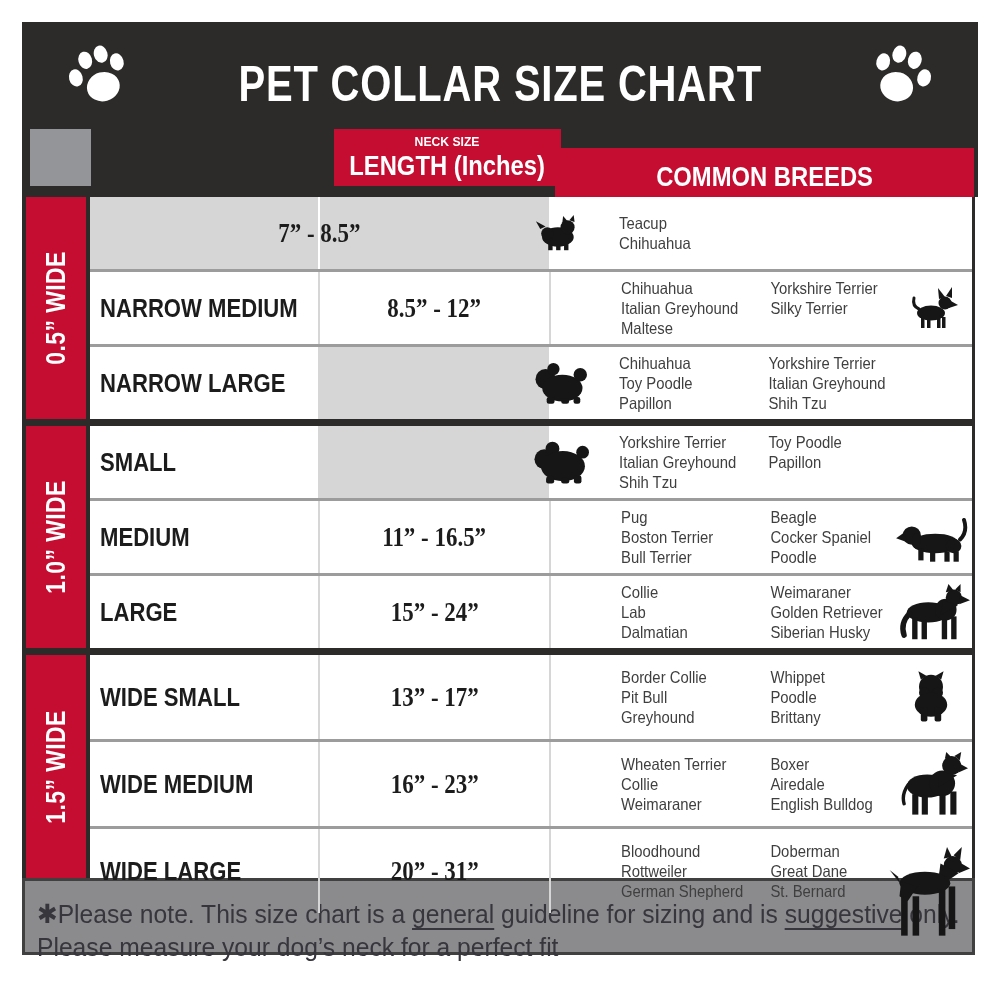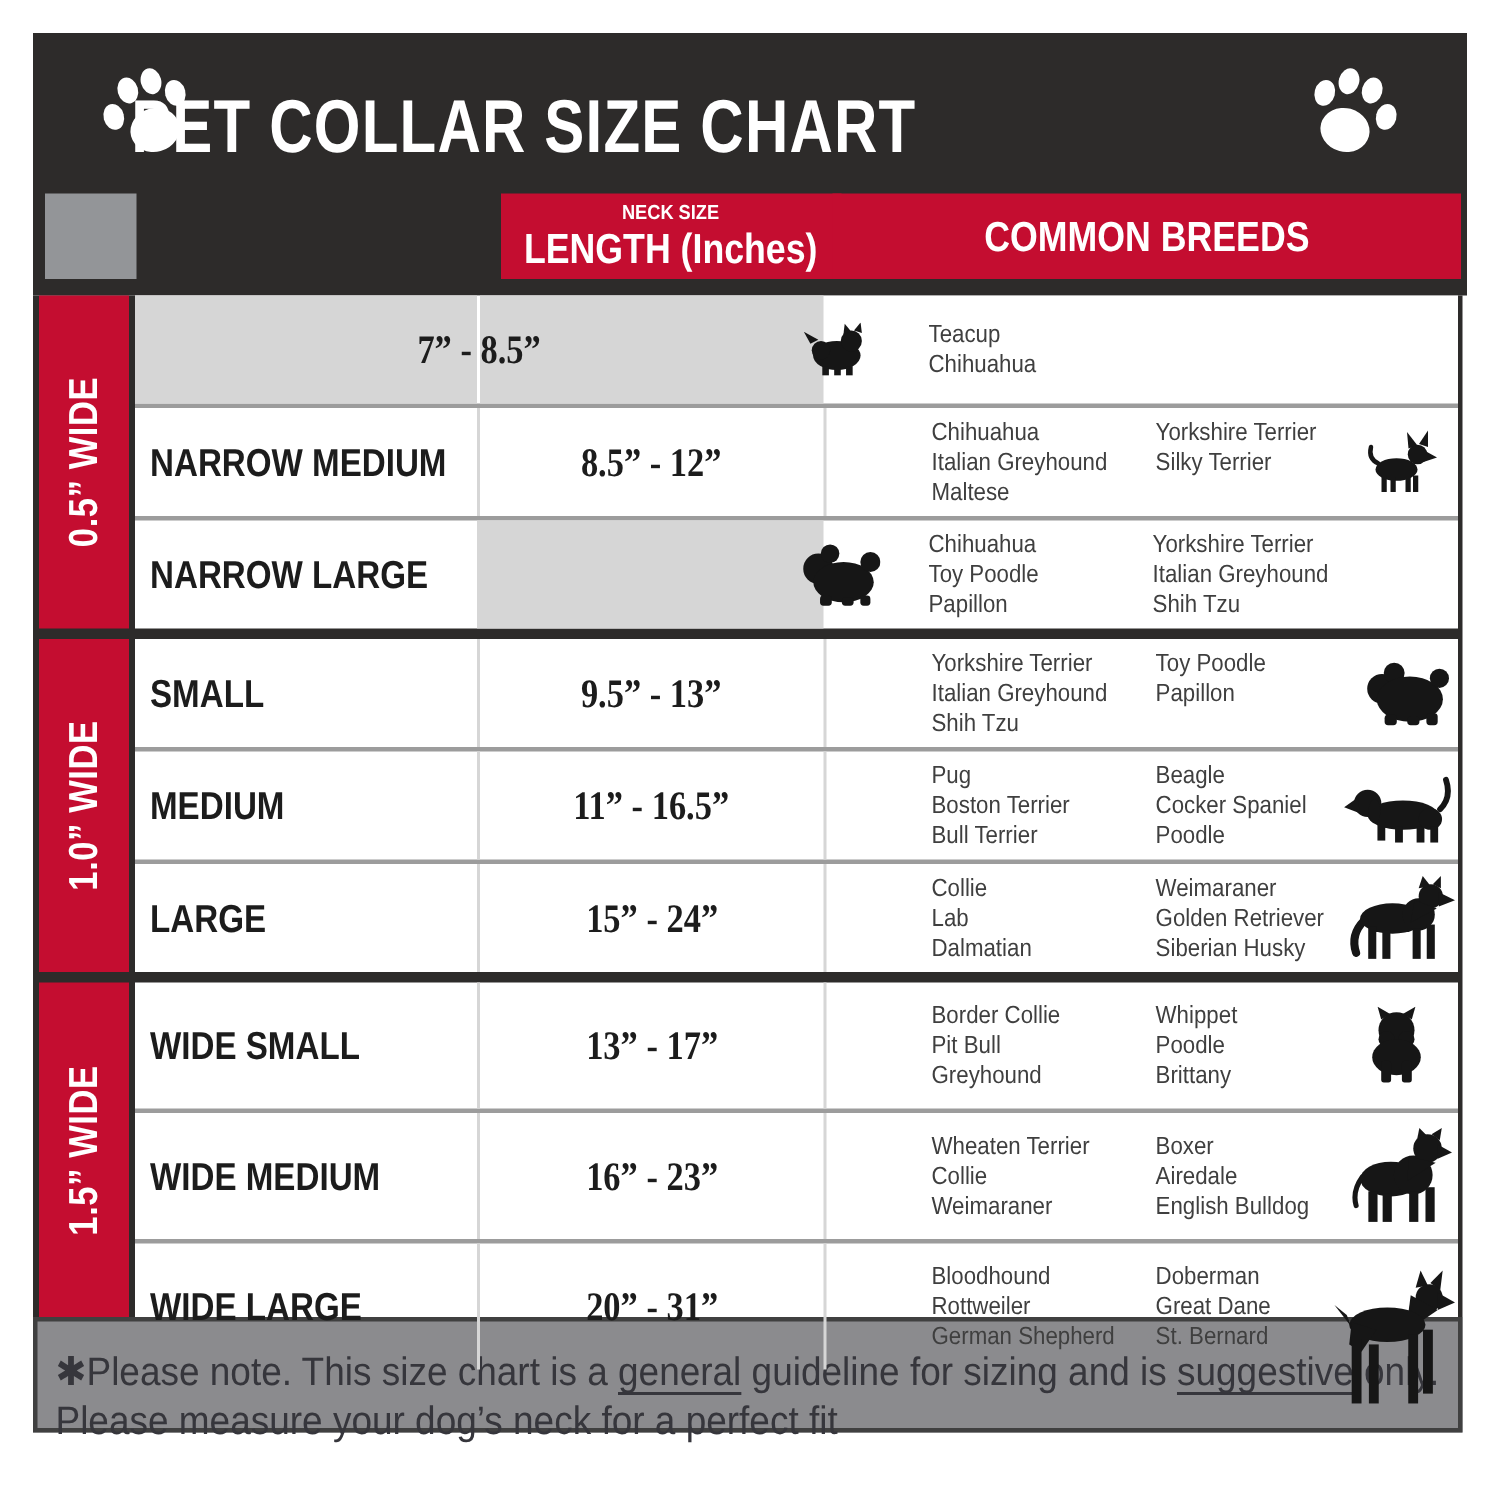--- a/index.html
+++ b/index.html
@@ -2,33 +2,33 @@
 <html><head>
 <meta charset="utf-8">
 <style>
   * { margin:0; padding:0; box-sizing:border-box; }
   html,body { background:#ffffff; }
   body { font-family:"Liberation Sans", sans-serif; }
   .page { position:relative; width:1000px; height:1000px; background:#ffffff; overflow:hidden; }
 
   
   .topbar { position:absolute; left:22px; top:22px; width:956px; height:175px; background:#2D2B2A; }
-  .title-wrap { position:absolute; left:0; top:16px; width:100%; height:92px; display:flex; align-items:center; justify-content:flex-start; }
+  .title-wrap { position:absolute; left:0; top:16px; width:100%; height:92px; display:flex; align-items:center; justify-content:center; }
   .title-text { color:#ffffff; font-size:50px; font-weight:bold; letter-spacing:1px; white-space:nowrap;
                 display:inline-block; transform:scaleX(0.8); }
   .paw { position:absolute; top:22px; width:68px; height:68px; }
   .paw-left { left:42px; }
   .paw-right { right:42px; transform:scaleX(-1); }
 
   .hcell { position:absolute; top:107px; height:57px; display:flex; flex-direction:column; align-items:center; justify-content:center; }
   .hcell-corner { left:8px;  width:61px;  background:#939598; }
   .hcell-red { background:#C40D30; color:#ffffff; }
   .hcell-size   { left:70px;  width:224px; }
   .hcell-neck   { left:312px; width:227px; }
-  .hcell-breeds { left:533px; width:419px; }
+  .hcell-breeds { left:533px; width:419px;margin-top:19px; }
   .htxt  { font-weight:bold; font-size:28px; white-space:nowrap; display:inline-block; transform:scaleX(0.85); }
   .htxt-sm { font-weight:bold; font-size:13.5px; white-space:nowrap; display:inline-block; transform:scaleX(0.9); margin-bottom:1px; }
 
   
   .tbody { position:absolute; left:22px; top:197px; width:953px; height:681px; background:#2D2B2A; z-index:2; }
 
   .side-seg { position:absolute; left:4px; width:60px; background:#C40D30; }
   .seg-0 { top:0;     height:222px; }
   .seg-1 { top:229px; height:222px; }
   .seg-2 { top:458px; height:223px; }
@@ -237,23 +237,20 @@
         </div>
       </div>
     </div>
 
     <div class="group grp-1">
       <div class="row">
         <div class="c-size">
             <span class="cx">SMALL</span>
           </div>
         <div class="vsep"></div>
-        <div class="c-len">
-            <span class="cx">9.5” - 13”</span>
-          </div>
         <div class="vsep"></div>
         <div class="c-breeds">
           <div class="bwrap">
             <div class="bcol">
               <div class="bline">Yorkshire Terrier</div>
               <div class="bline">Italian Greyhound</div>
               <div class="bline">Shih Tzu</div>
             </div>
             <div class="bcol bcol2">
               <div class="bline">Toy Poodle</div>

